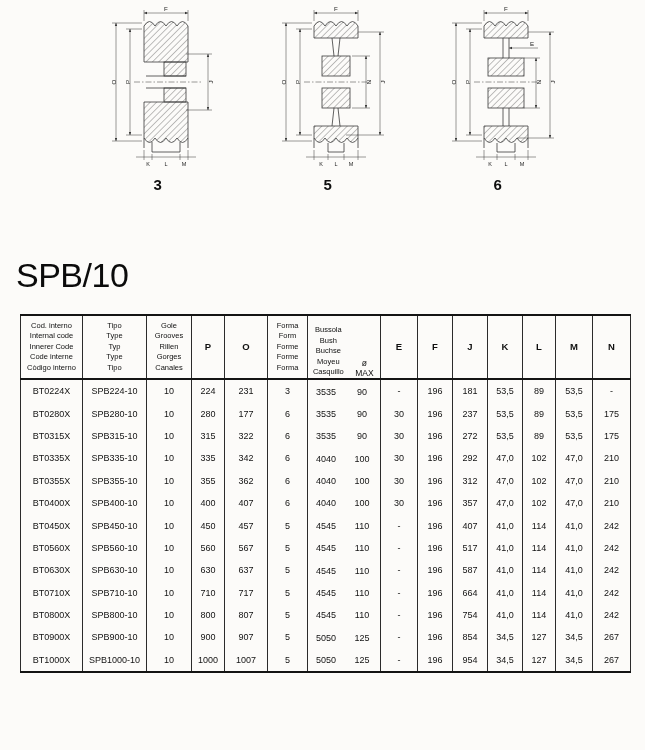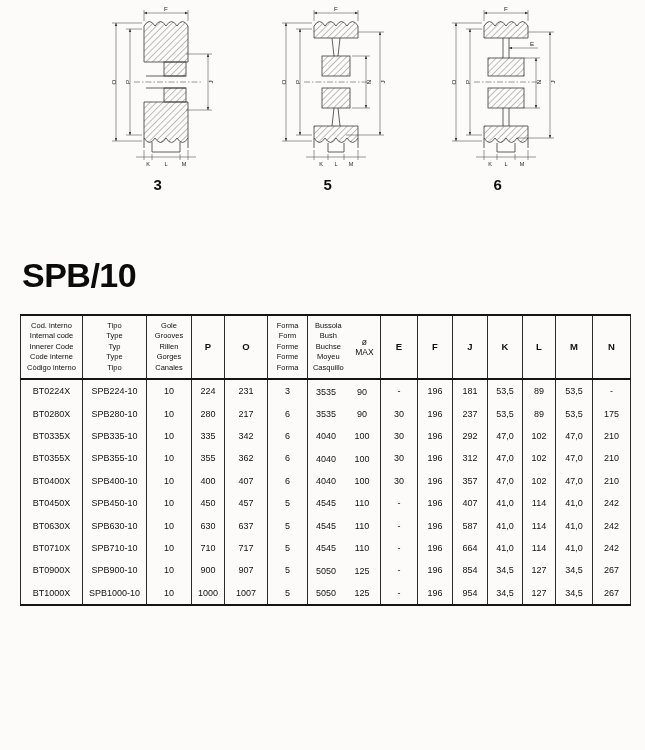--- a/index.html
+++ b/index.html
@@ -11,39 +11,39 @@
   
   .diagram{position:absolute; top:2px; margin:0; width:160px; text-align:center;}
   .diagram svg{display:block;}
   .diagram figcaption{
     margin-top:6px; font-size:15px; font-weight:bold; color:#0e0e0e; letter-spacing:.5px;
   }
   #dg1{left:78px;} #dg2{left:248px;} #dg3{left:418px;}
   svg text{font-family:"Liberation Sans", sans-serif;}
   
   .title{
-    position:absolute; left:22px; top:256px;
-    font-size:34px; font-weight:bold; letter-spacing:-.5px; color:#0b0b0b;
+    position:absolute; left:16px; top:256px;
+    font-size:34px; font-weight:normal; letter-spacing:-.5px; color:#0b0b0b;
   }
   
   table.spec{
     position:absolute; left:20px; top:314px; width:610px;
     border-collapse:collapse; table-layout:fixed;
     border-top:2.5px solid #141414; border-bottom:2.5px solid #141414;
     border-left:1px solid #2b2b2b; border-right:1px solid #2b2b2b;
   }
   th, td{padding:0; text-align:center; vertical-align:middle; overflow:hidden;}
   th + th, td + td{border-left:1px solid #2b2b2b;}
   thead th{
     height:62px; font-size:7.5px; line-height:10.6px; font-weight:normal; color:#101010;
     border-bottom:2px solid #141414;
   }
   thead th.lt{font-size:9.5px; font-weight:bold;}
   .ml{white-space:pre-line;}
-  .bushwrap{display:flex; align-items:center; width:100%; height:100%;}
+  .bushwrap{display:flex; align-items:flex-end; width:100%; height:100%;}
   .bushwrap .bl{flex:1.3;}
   .bushwrap .dmax{flex:1; font-size:8.5px; line-height:10px;}
   tbody td{height:22.4px; font-size:9px; color:#121212;}
   tbody td.bold{font-weight:normal;}
   td.bushcell{padding:0;}
   td.bushcell .half{display:inline-block; width:50%; vertical-align:middle;}
 </style>
 </head>
 <body>
 
@@ -315,32 +315,48 @@
           <td>53,5</td>
           <td>89</td>
           <td>53,5</td>
           <td>-</td>
         </tr>
         <tr>
           <td>BT0280X</td>
           <td>SPB280-10</td>
           <td>10</td>
           <td class="bold">280</td>
-          <td>217</td>
+          <td>177</td>
           <td>6</td>
           <td class="bushcell"><span class="half">3535</span><span class="half">90</span></td>
           <td>30</td>
           <td>196</td>
           <td>237</td>
           <td>53,5</td>
           <td>89</td>
           <td>53,5</td>
           <td>175</td>
         </tr>
         <tr>
+          <td>BT0315X</td>
+          <td>SPB315-10</td>
+          <td>10</td>
+          <td class="bold">315</td>
+          <td>322</td>
+          <td>6</td>
+          <td class="bushcell"><span class="half">3535</span><span class="half">90</span></td>
+          <td>30</td>
+          <td>196</td>
+          <td>272</td>
+          <td>53,5</td>
+          <td>89</td>
+          <td>53,5</td>
+          <td>175</td>
+        </tr>
+        <tr>
           <td>BT0335X</td>
           <td>SPB335-10</td>
           <td>10</td>
           <td class="bold">335</td>
           <td>342</td>
           <td>6</td>
           <td class="bushcell"><span class="half">4040</span><span class="half">100</span></td>
           <td>30</td>
           <td>196</td>
           <td>292</td>
@@ -391,20 +407,36 @@
           <td class="bushcell"><span class="half">4545</span><span class="half">110</span></td>
           <td>-</td>
           <td>196</td>
           <td>407</td>
           <td>41,0</td>
           <td>114</td>
           <td>41,0</td>
           <td>242</td>
         </tr>
         <tr>
+          <td>BT0560X</td>
+          <td>SPB560-10</td>
+          <td>10</td>
+          <td class="bold">560</td>
+          <td>567</td>
+          <td>5</td>
+          <td class="bushcell"><span class="half">4545</span><span class="half">110</span></td>
+          <td>-</td>
+          <td>196</td>
+          <td>517</td>
+          <td>41,0</td>
+          <td>114</td>
+          <td>41,0</td>
+          <td>242</td>
+        </tr>
+        <tr>
           <td>BT0630X</td>
           <td>SPB630-10</td>
           <td>10</td>
           <td class="bold">630</td>
           <td>637</td>
           <td>5</td>
           <td class="bushcell"><span class="half">4545</span><span class="half">110</span></td>
           <td>-</td>
           <td>196</td>
           <td>587</td>
@@ -417,20 +449,36 @@
           <td>BT0710X</td>
           <td>SPB710-10</td>
           <td>10</td>
           <td class="bold">710</td>
           <td>717</td>
           <td>5</td>
           <td class="bushcell"><span class="half">4545</span><span class="half">110</span></td>
           <td>-</td>
           <td>196</td>
           <td>664</td>
+          <td>41,0</td>
+          <td>114</td>
+          <td>41,0</td>
+          <td>242</td>
+        </tr>
+        <tr>
+          <td>BT0800X</td>
+          <td>SPB800-10</td>
+          <td>10</td>
+          <td class="bold">800</td>
+          <td>807</td>
+          <td>5</td>
+          <td class="bushcell"><span class="half">4545</span><span class="half">110</span></td>
+          <td>-</td>
+          <td>196</td>
+          <td>754</td>
           <td>41,0</td>
           <td>114</td>
           <td>41,0</td>
           <td>242</td>
         </tr>
         <tr>
           <td>BT0900X</td>
           <td>SPB900-10</td>
           <td>10</td>
           <td class="bold">900</td>

